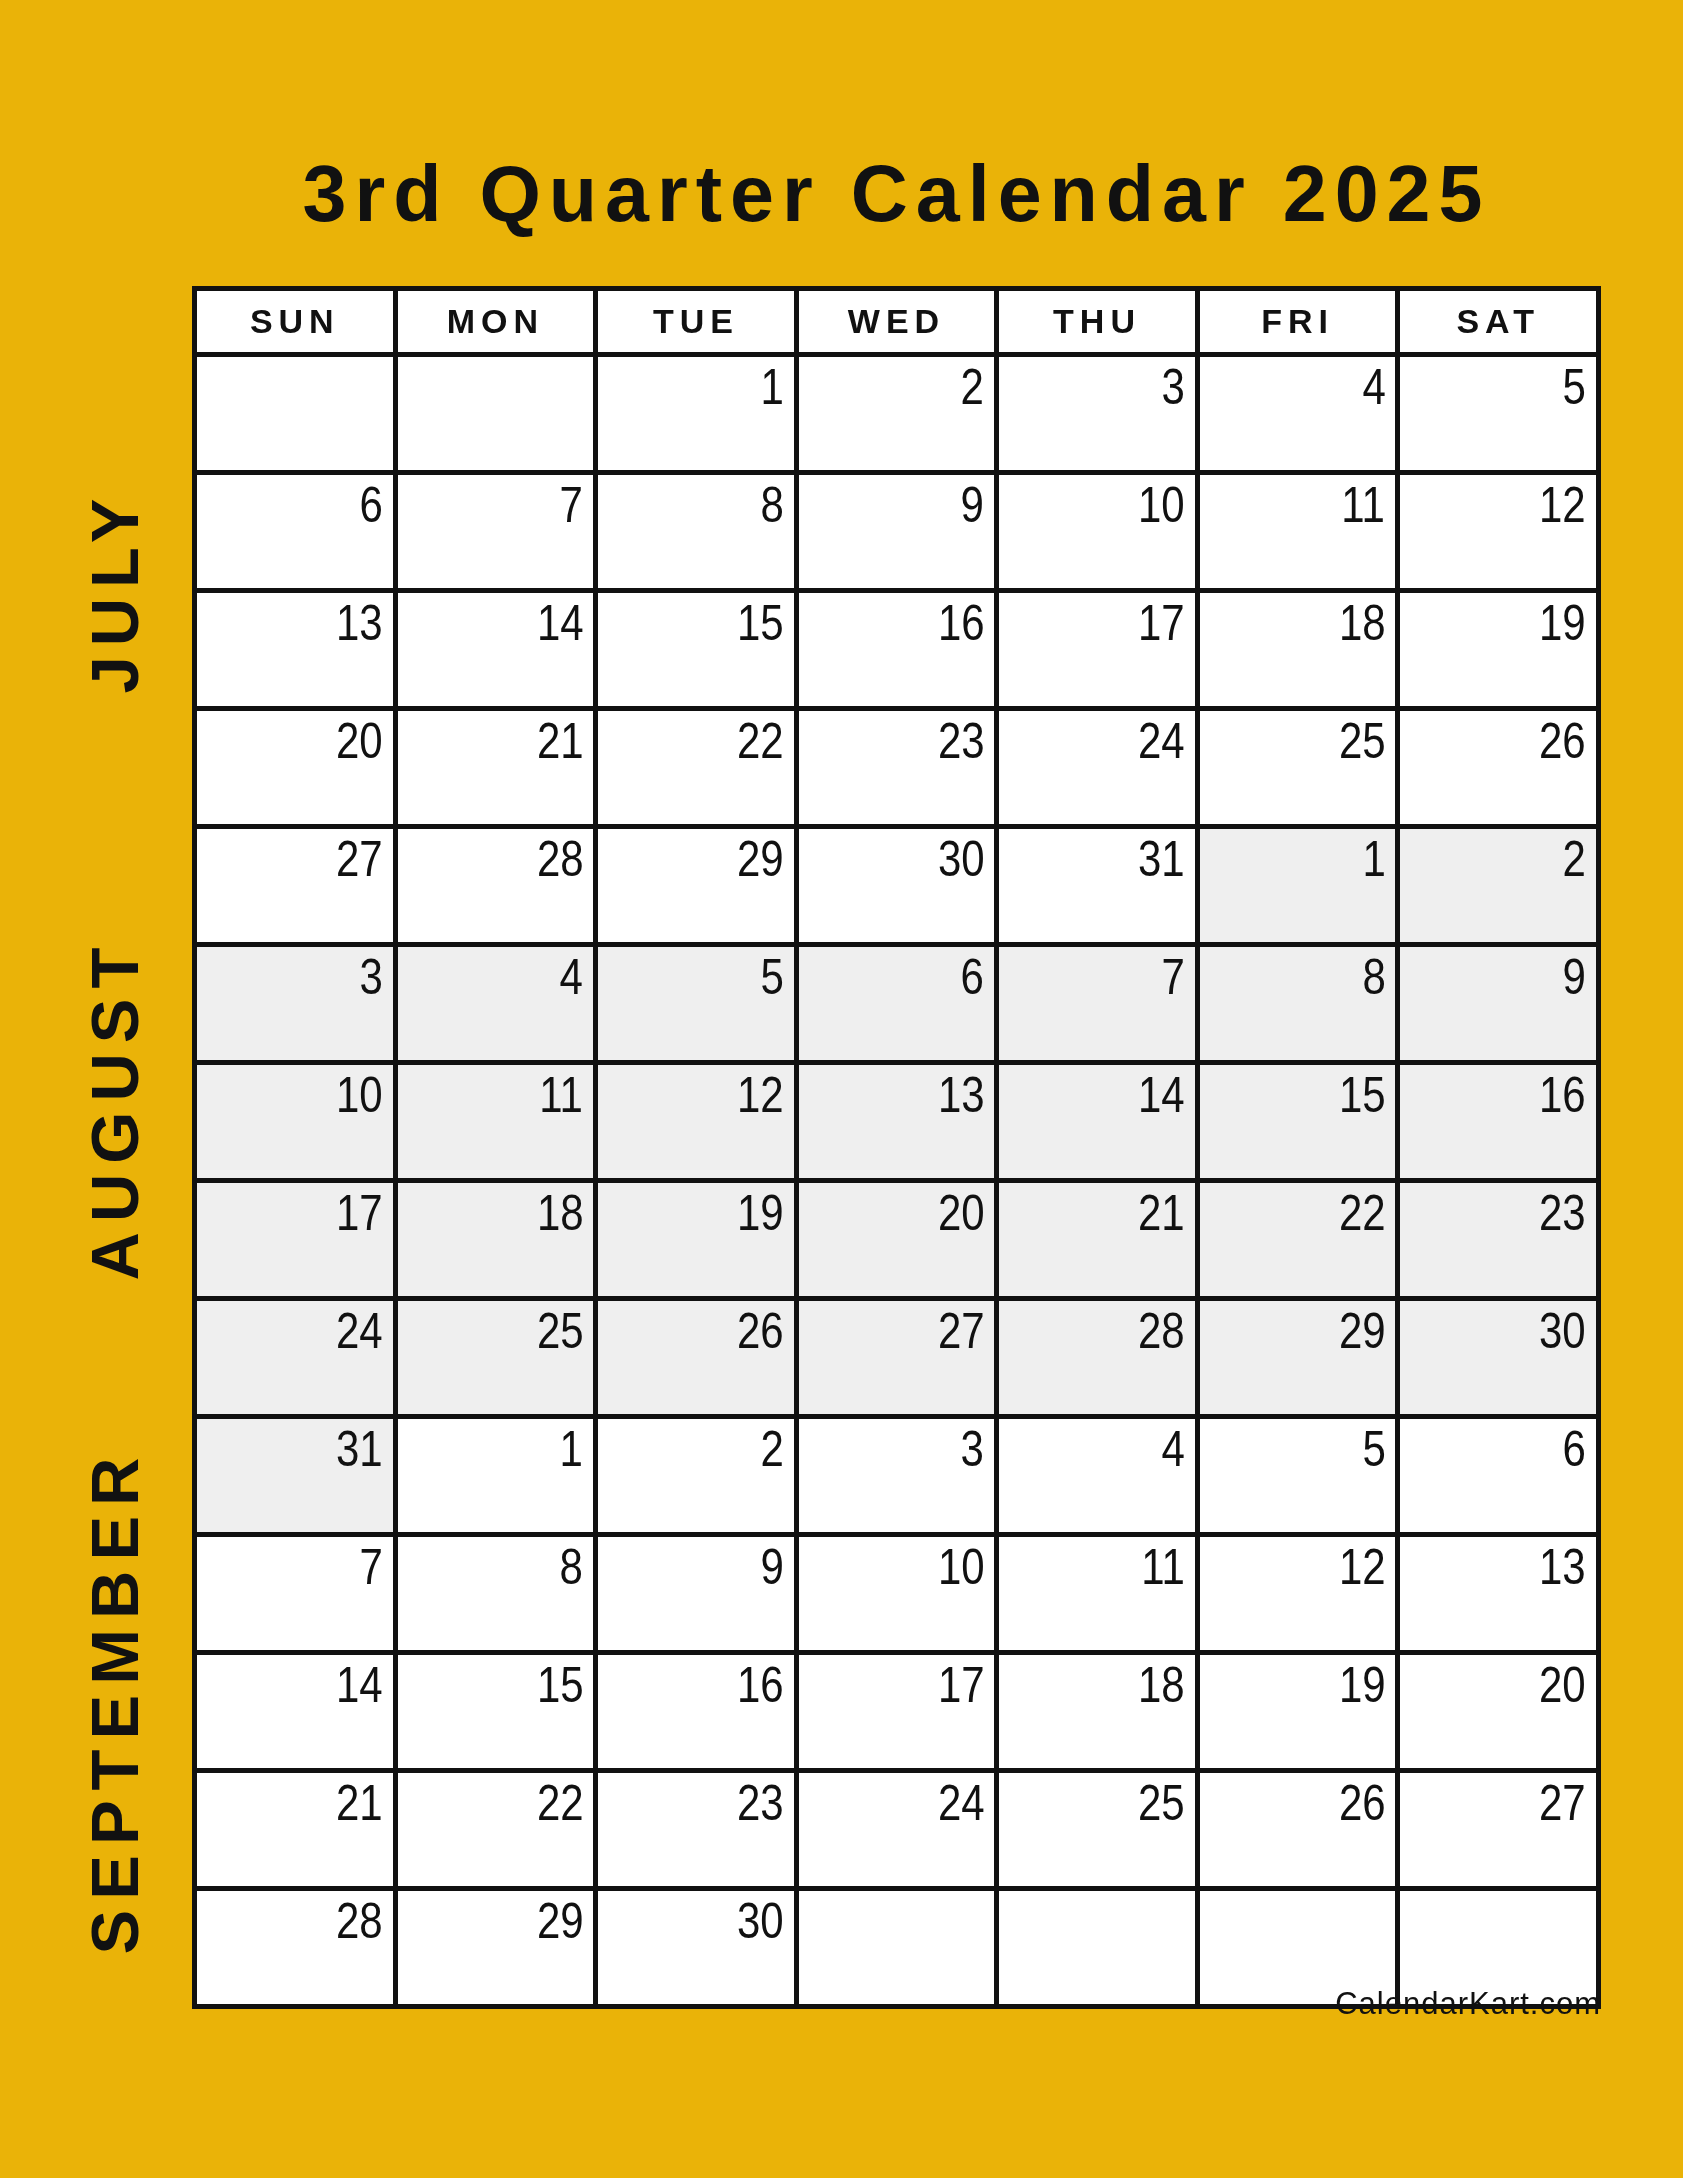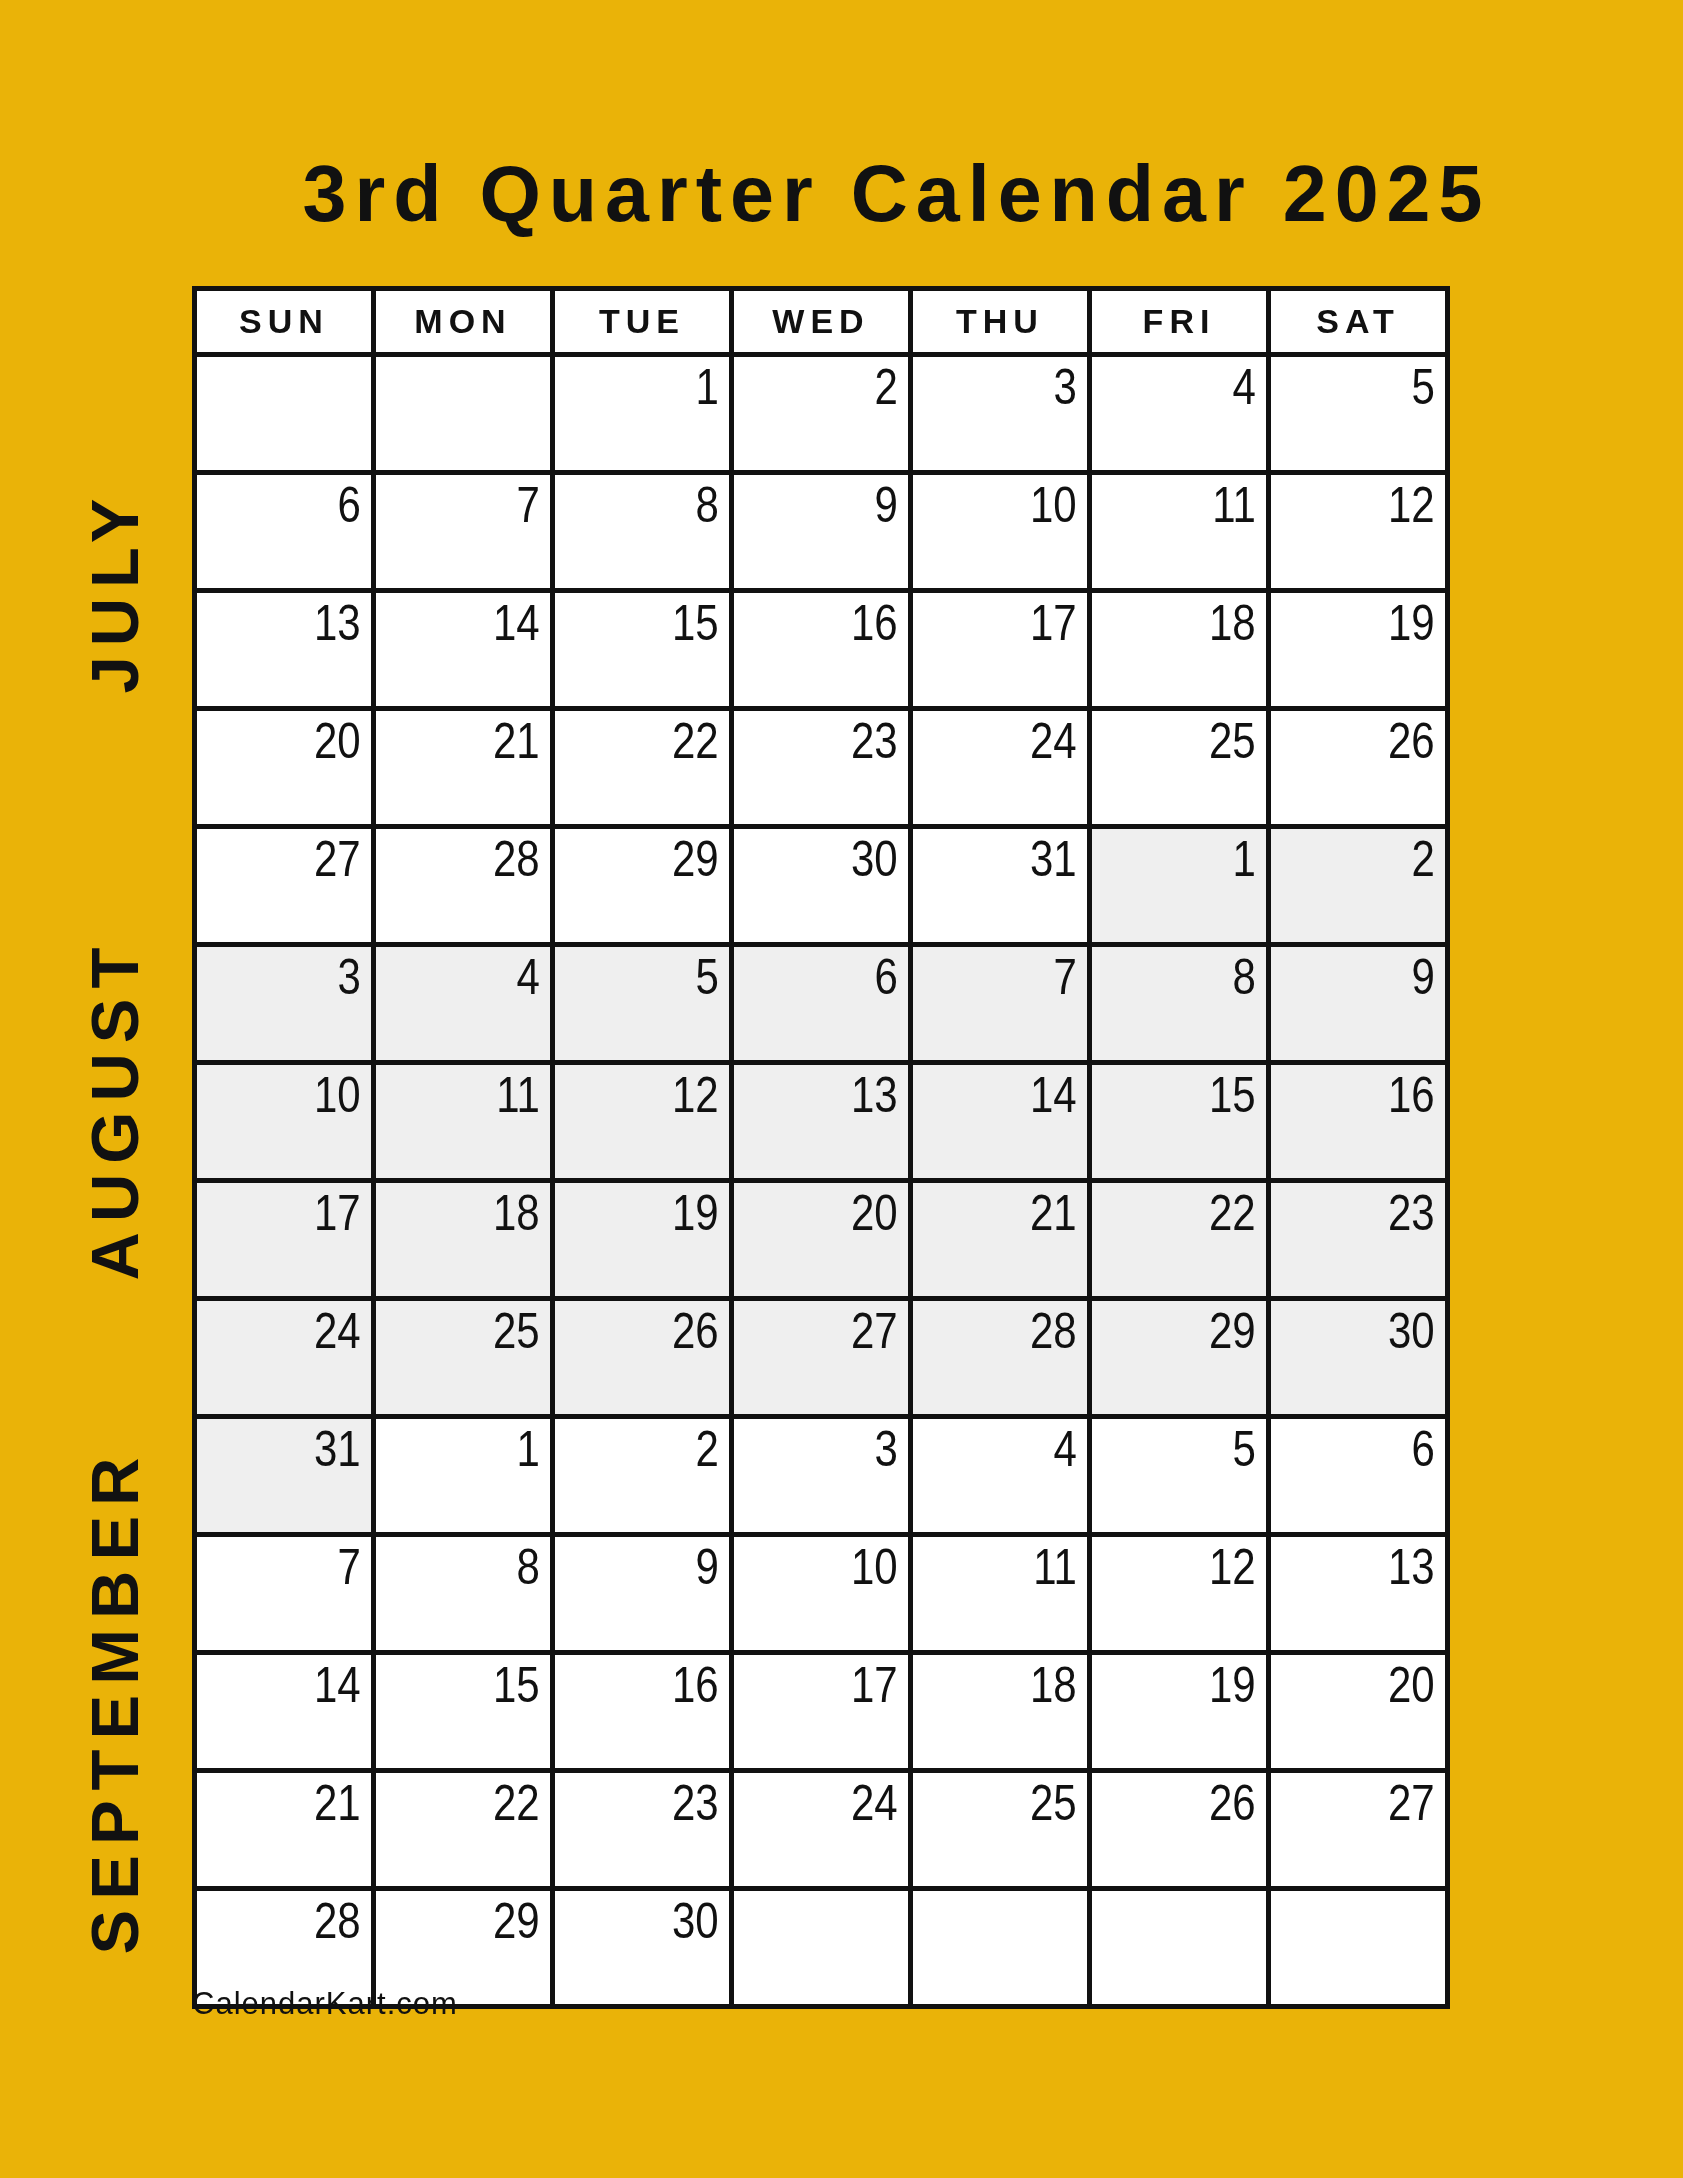--- a/index.html
+++ b/index.html
@@ -14,21 +14,21 @@
   .title{
     position:absolute;
     top:154px;left:192px;width:1409px;
     text-align:center;
     font-size:79px;font-weight:bold;
     letter-spacing:8px;line-height:1;
     white-space:nowrap;
   }
   table.calendar{
     position:absolute;
-    top:286px;left:192px;width:1258px;
+    top:286px;left:192px;width:1409px;
     border-collapse:collapse;
     table-layout:fixed;
   }
   table.calendar th, table.calendar td{
     border:5px solid #111111;
     background:#ffffff;
   }
   table.calendar th{
     height:61px;
     font-size:34px;font-weight:bold;
@@ -56,21 +56,21 @@
     font-size:67px;font-weight:bold;
     letter-spacing:10px;line-height:1;
     white-space:nowrap;
   }
   #label-july{left:114px;top:591px;}
   #label-august{left:114px;top:1109px;}
   #label-september{left:114px;top:1701px;}
   .footer{
     position:absolute;
     top:1986px;left:192px;width:1409px;
-    text-align:left;
+    text-align:right;
     font-size:31px;font-weight:400;
     letter-spacing:1px;
   }
 </style>
 </head>
 <body>
 
 <div class="page">
 
   <div class="title">3rd Quarter Calendar 2025</div>

